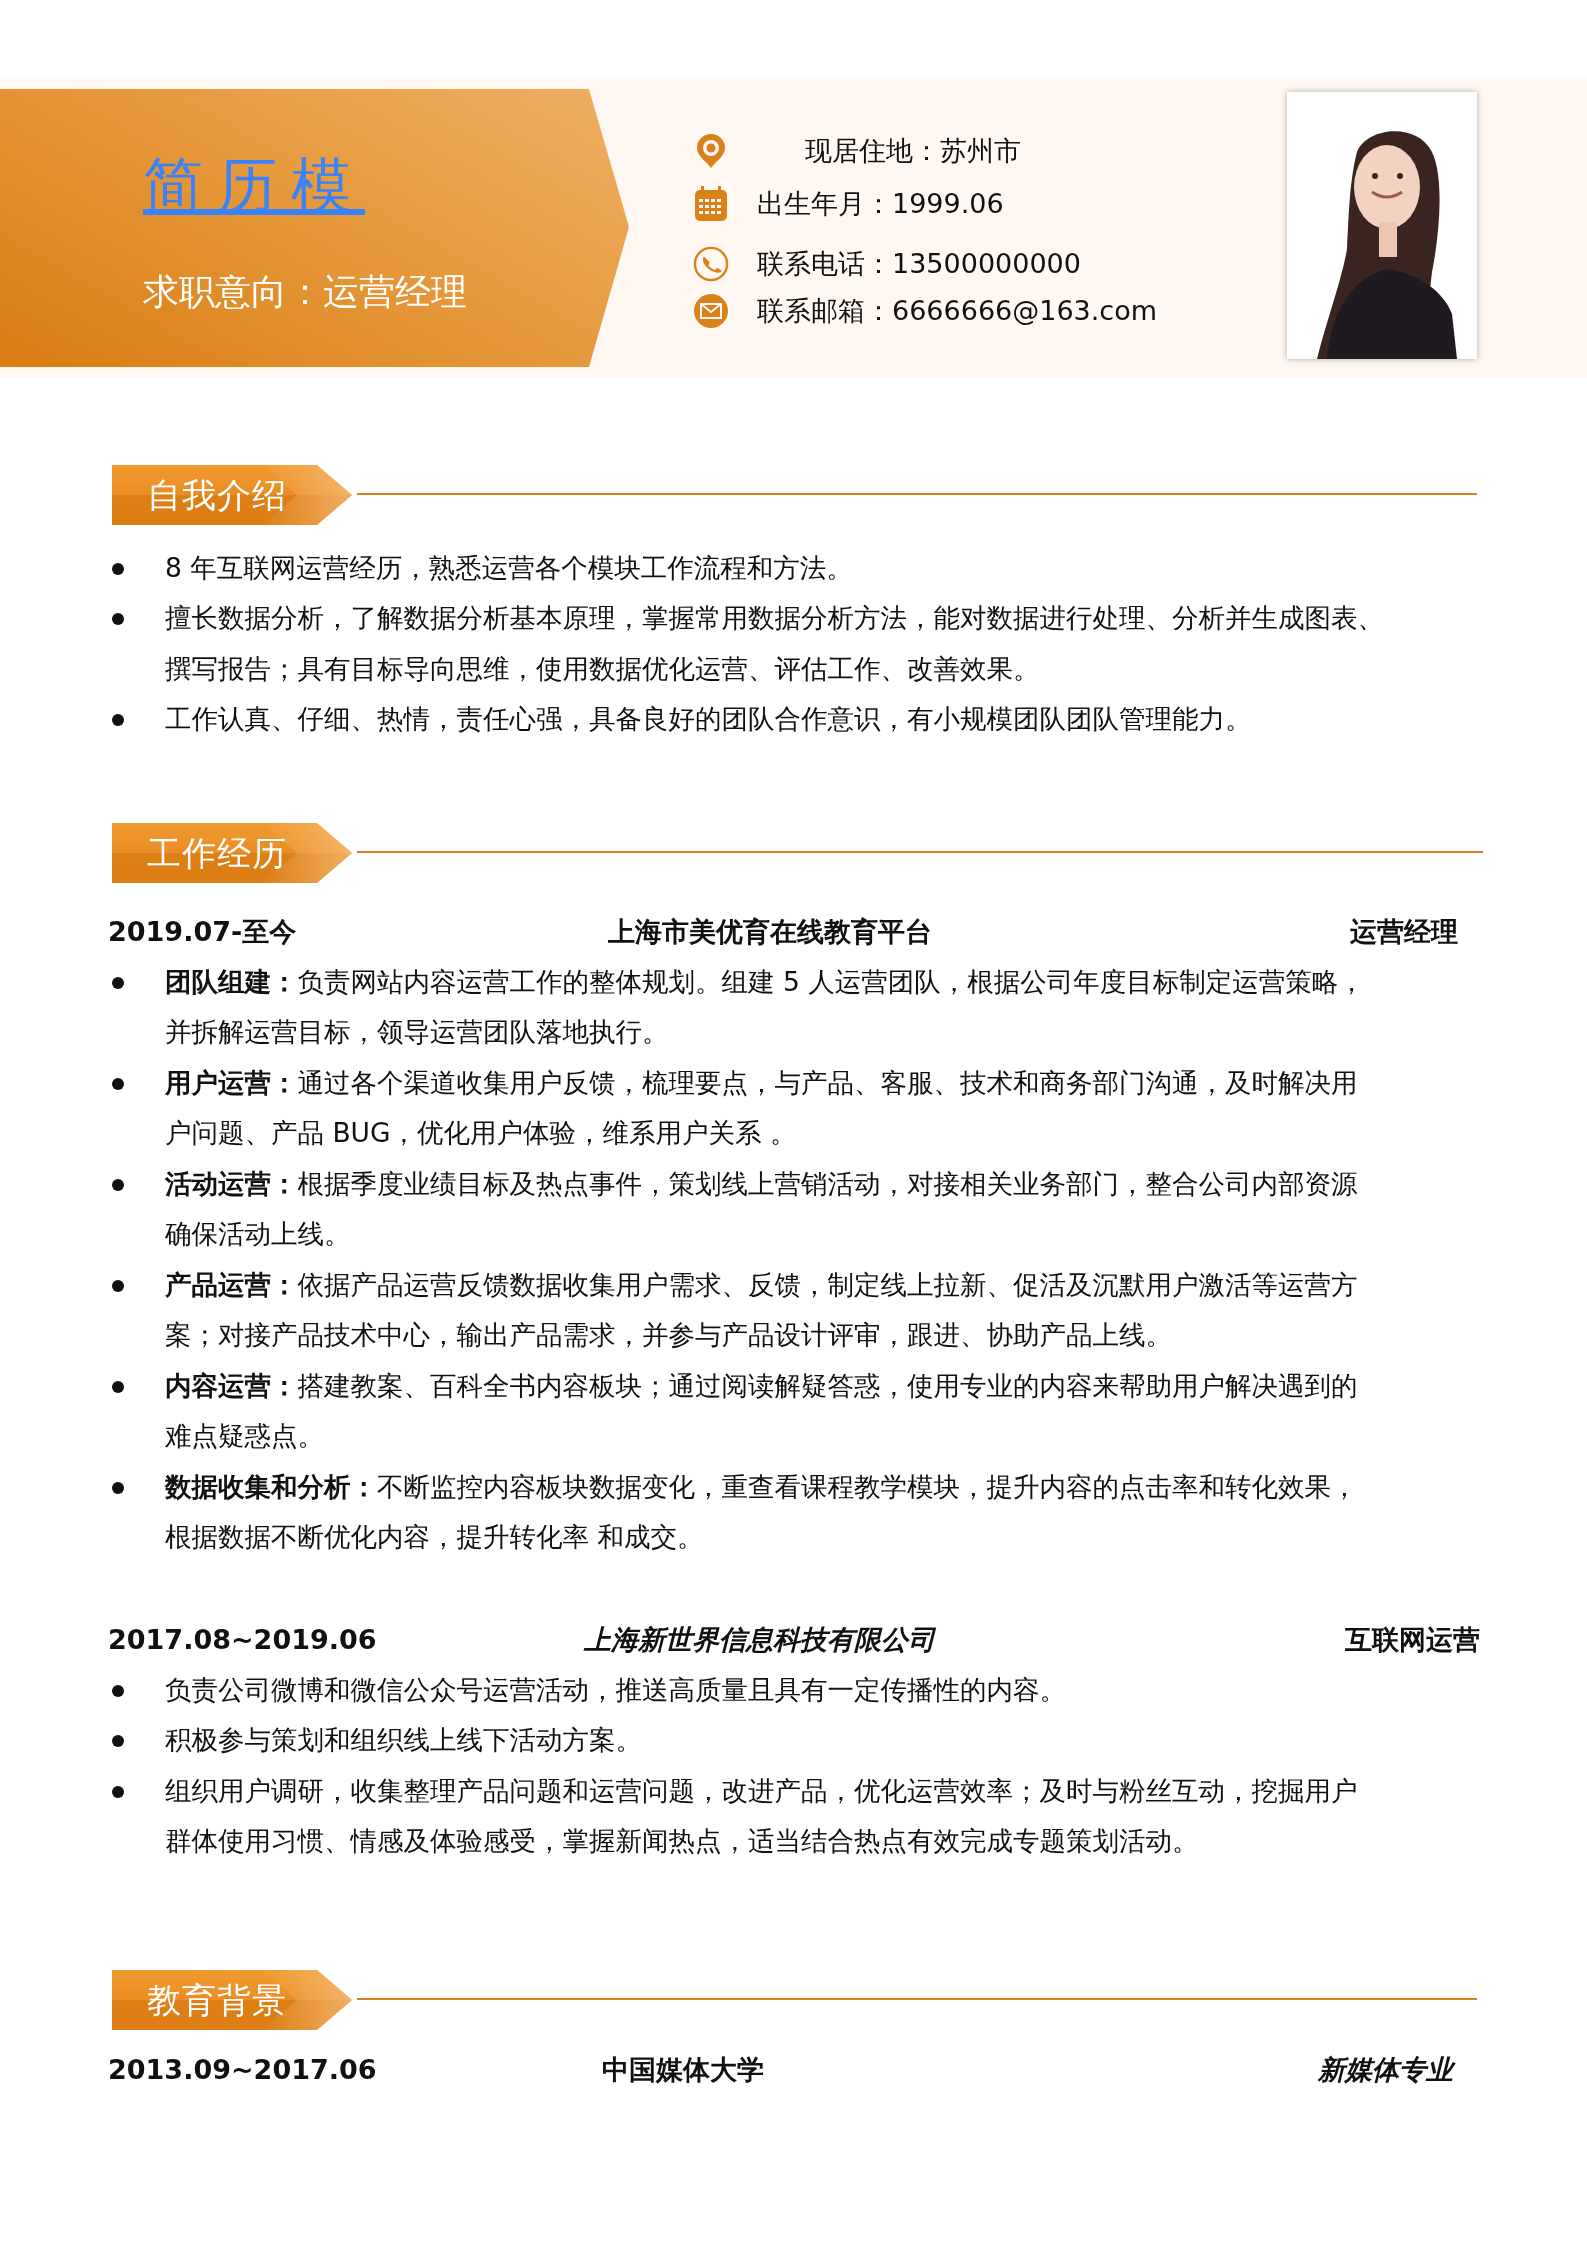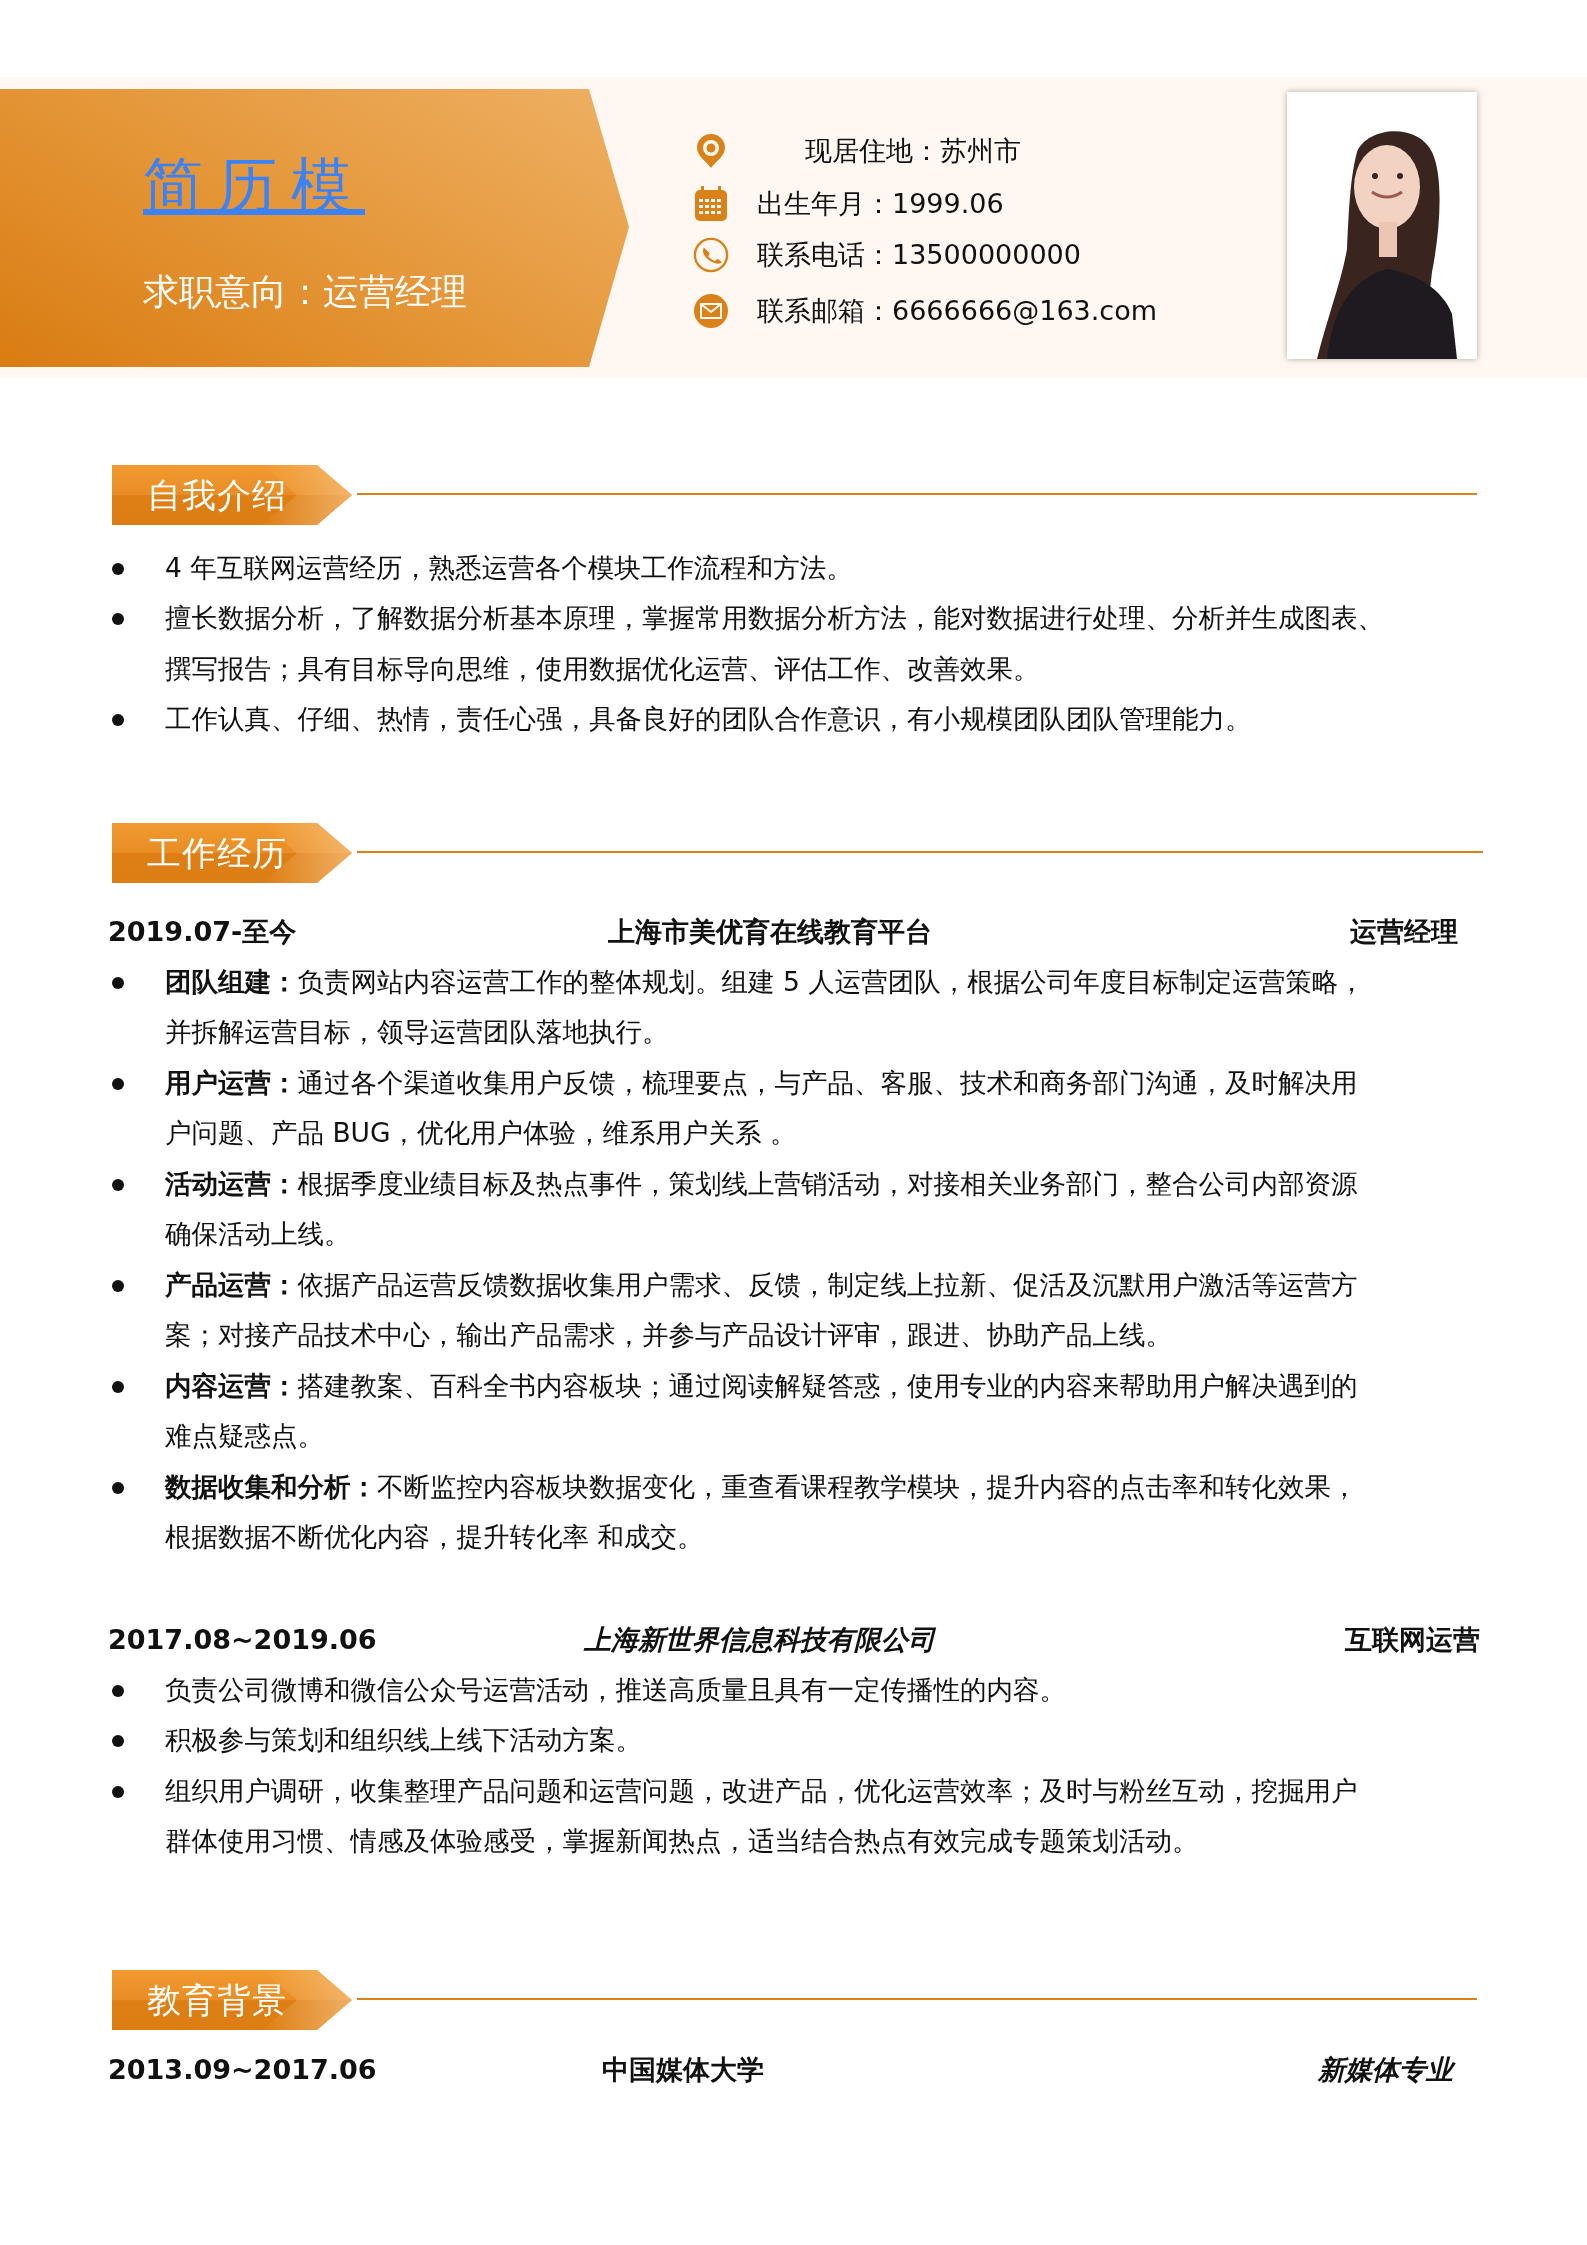--- a/index.html
+++ b/index.html
@@ -69,21 +69,21 @@
           <rect x="23" y="19" width="4" height="3"></rect>
           <rect x="5" y="25" width="4" height="3"></rect>
           <rect x="11" y="25" width="4" height="3"></rect>
           <rect x="17" y="25" width="4" height="3"></rect>
           <rect x="23" y="25" width="4" height="3"></rect>
         </g>
       </svg>
   </span>
   <span class="lbl"><span>出生年月：</span><span>1999.06</span></span>
 </div>
-<div class="contact" style="top:235px;text-align:right;">
+<div class="contact" style="top:244px;text-align:right;">
   <span class="ic">
     <svg width="38" height="38" viewBox="0 0 38 38">
         <circle cx="19" cy="19" r="17" fill="none" stroke="#d9821a" stroke-width="2.5"></circle>
         <path d="M13 10c-3 3-2 9 3 14s11 7 13 4l-4-4-3 2c-2-1-5-4-6-6l2-3z" fill="#d9821a" transform="rotate(-10 19 19)"></path>
       </svg>
   </span>
   <span class="lbl"><span>联系电话：</span><span>13500000000</span></span>
 </div>
 <div class="contact" style="top:291px;">
   <span class="ic">
@@ -111,21 +111,21 @@
 
 <div class="sec" style="top:465px;text-align:right;">
   <div class="box"></div>
   <div class="chev"></div>
   <div class="title">自我介绍</div>
   <div class="rule"></div>
 </div>
 
 <div class="li" style="top:543px;">
     <span class="dot"></span>
-    <span class="txt">4 年互联网运营经历，熟悉运营各个模块工作流程和方法。</span>
+    <span class="txt">8 年互联网运营经历，熟悉运营各个模块工作流程和方法。</span>
   </div>
 <div class="li" style="top:593px;">
     <span class="dot"></span>
     <span class="txt">擅长数据分析，了解数据分析基本原理，掌握常用数据分析方法，能对数据进行处理、分析并生成图表、</span>
   </div>
 <div class="li" style="top:644px;">
     <span class="txt">撰写报告；具有目标导向思维，使用数据优化运营、评估工作、改善效果。</span>
   </div>
 <div class="li" style="top:694px;">
     <span class="dot"></span>

